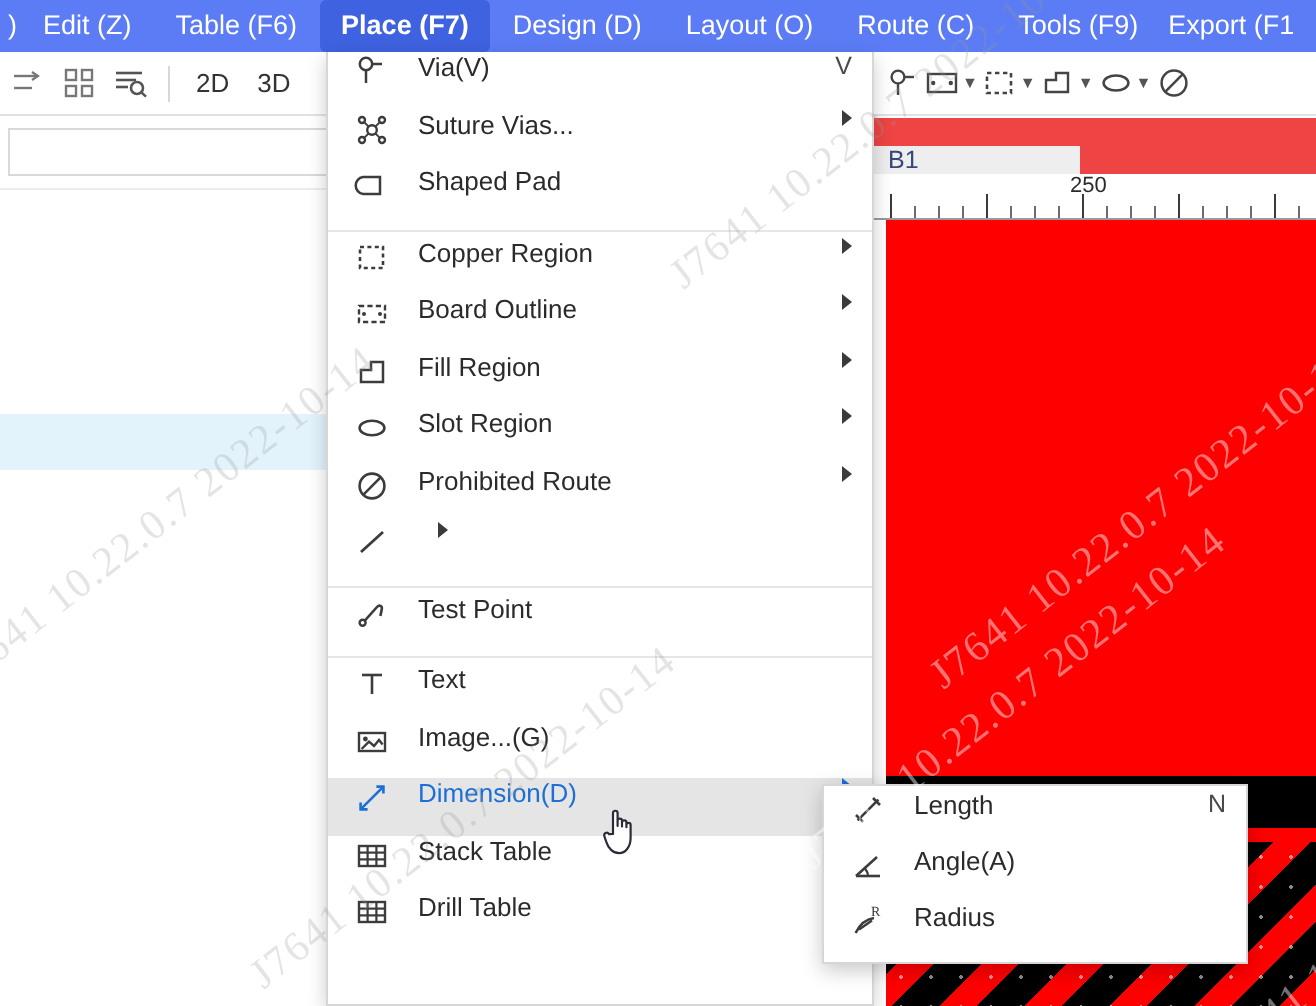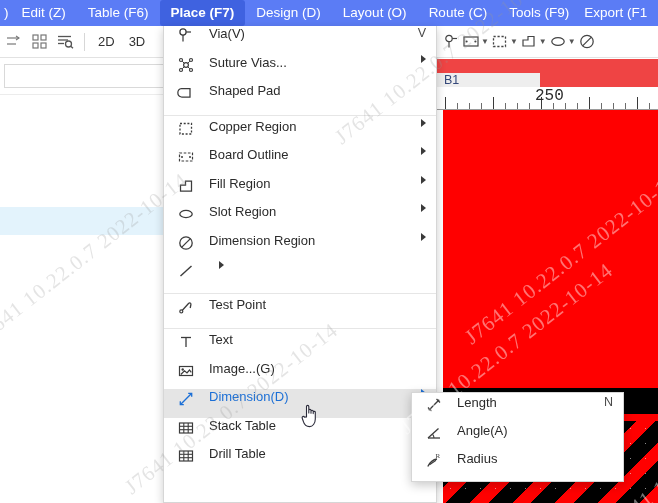--- a/index.html
+++ b/index.html
@@ -133,22 +133,22 @@
     position: absolute; left: 0; top: 61px;
     width: 221px; height: 23px;
     background: #ffffff;
     border-bottom: 1px solid #9a9a9a;
     overflow: hidden;
   }
   .ruler .tick { position: absolute; bottom: 0; width: 1px; background: #6d6d6d; }
   .ruler .tick.major { height: 12px; background: #3a3a3a; }
   .ruler .tick.minor { height: 6px; }
   .ruler-label {
-    position: absolute; top: 0px; font-size: 16px; color: #2b2b2b;
-    font-family: Liberation Mono, monospace;
+    position: absolute; top: 0px; font-size: 11px; color: #2b2b2b;
+    font-family: Liberation Sans, sans-serif;
   }
   .ruler-left-edge {
     position: absolute; left: 0; top: 61px; width: 6px; height: 23px;
     background: #ffffff; border-right: 1px solid #c9c9c9;
   }
   .canvas {
     position: absolute; left: 6px; top: 84px;
     width: 215px; height: 393px;
     background: #ff0000;
     overflow: hidden;
@@ -461,21 +461,21 @@
         <span class="mi-label">Slot Region</span>
         <span class="mi-arrow"></span>
       </div>
       <div class="mi">
         <span class="mi-icon">
           <svg width="18" height="18" viewBox="0 0 18 18">
             <circle cx="9" cy="9" r="6.2" fill="none" stroke="#3c3c3c" stroke-width="1.3"></circle>
             <line x1="4.6" y1="13.4" x2="13.4" y2="4.6" stroke="#3c3c3c" stroke-width="1.3"></line>
           </svg>
         </span>
-        <span class="mi-label">Dimension Region</span>
+        <span class="mi-label">Prohibited Route</span>
         <span class="mi-arrow"></span>
       </div>
       <div class="mi">
         <span class="mi-icon">
           <svg width="18" height="18" viewBox="0 0 18 18">
             <line x1="3.5" y1="14" x2="14.5" y2="4" stroke="#3c3c3c" stroke-width="1.4"></line>
           </svg>
         </span>
         <span class="mi-arrow"></span>
       </div>

